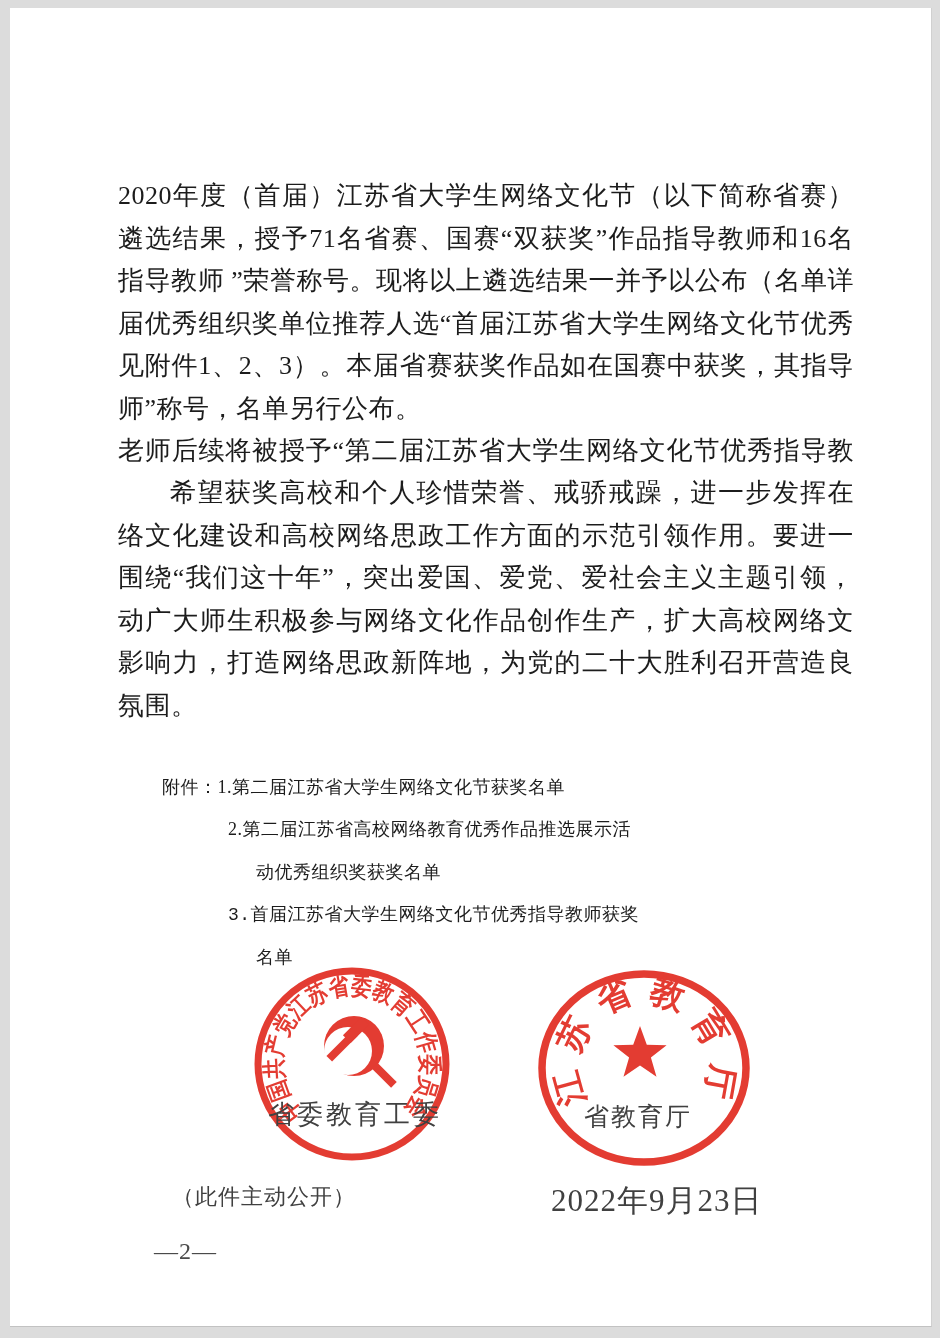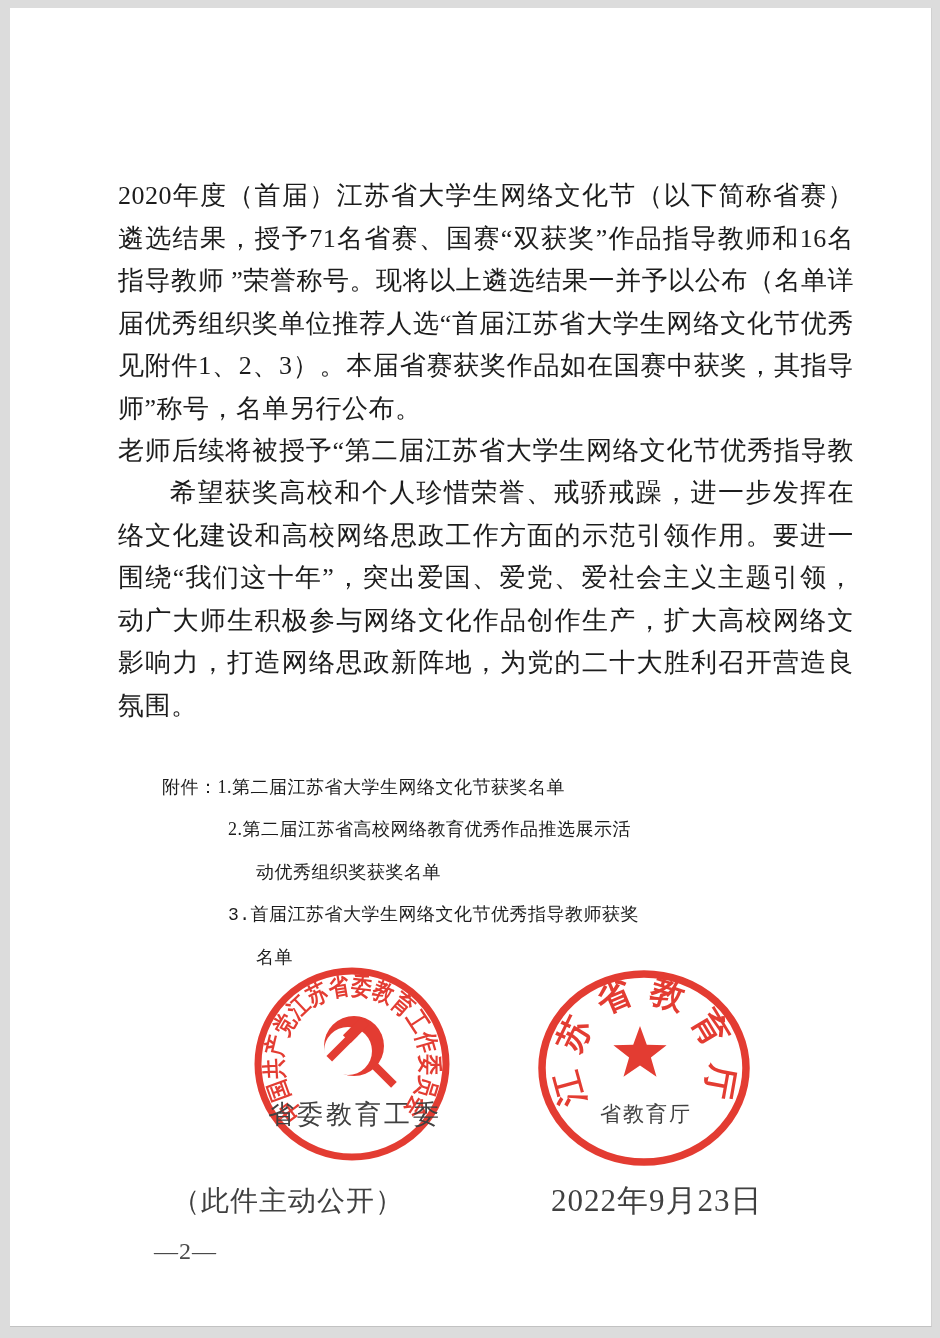--- a/index.html
+++ b/index.html
@@ -27,23 +27,23 @@
   
   .attrow{position:absolute;font-size:18px;line-height:30px;white-space:nowrap;letter-spacing:0.5px;}
   .attrow.r0{left:162px;top:772px;}
   .attrow.r1{left:228px;top:814px;text-align:right;}
   .attrow.r2{left:256px;top:857px;}
   .attrow.r3{left:228px;top:900px;font-family:Liberation Mono, monospace;}
   .attrow.r4{left:256px;top:942px;}
   
   .sigtext{position:absolute;z-index:5;white-space:nowrap;color:#404040;margin-top:24px;}
   .org-left{left:268px;top:1073px;font-size:26px;letter-spacing:3px;}
-  .org-right{left:600px;top:1076px;font-size:21px;letter-spacing:2px;}
+  .org-right{left:584px;top:1076px;font-size:25px;letter-spacing:2px;}
   .sig-date{left:551px;top:1156px;font-size:31px;letter-spacing:1px;font-family:Liberation Serif, serif;}
-  .publicity{left:172px;top:1158px;font-size:28px;letter-spacing:1px;}
+  .publicity{left:172px;top:1158px;font-size:22px;letter-spacing:1px;}
   .pageno{position:absolute;left:154px;top:1238px;font-size:24px;color:#4a4a4a;letter-spacing:1px;}
   
   .stamps{position:absolute;left:0;top:0;z-index:4;pointer-events:none;}
   .seal-text{font-family:"Liberation Serif","DejaVu Serif",serif;font-weight:bold;}
 </style>
 </head>
 <body>
 
 <div class="page"></div>
 

